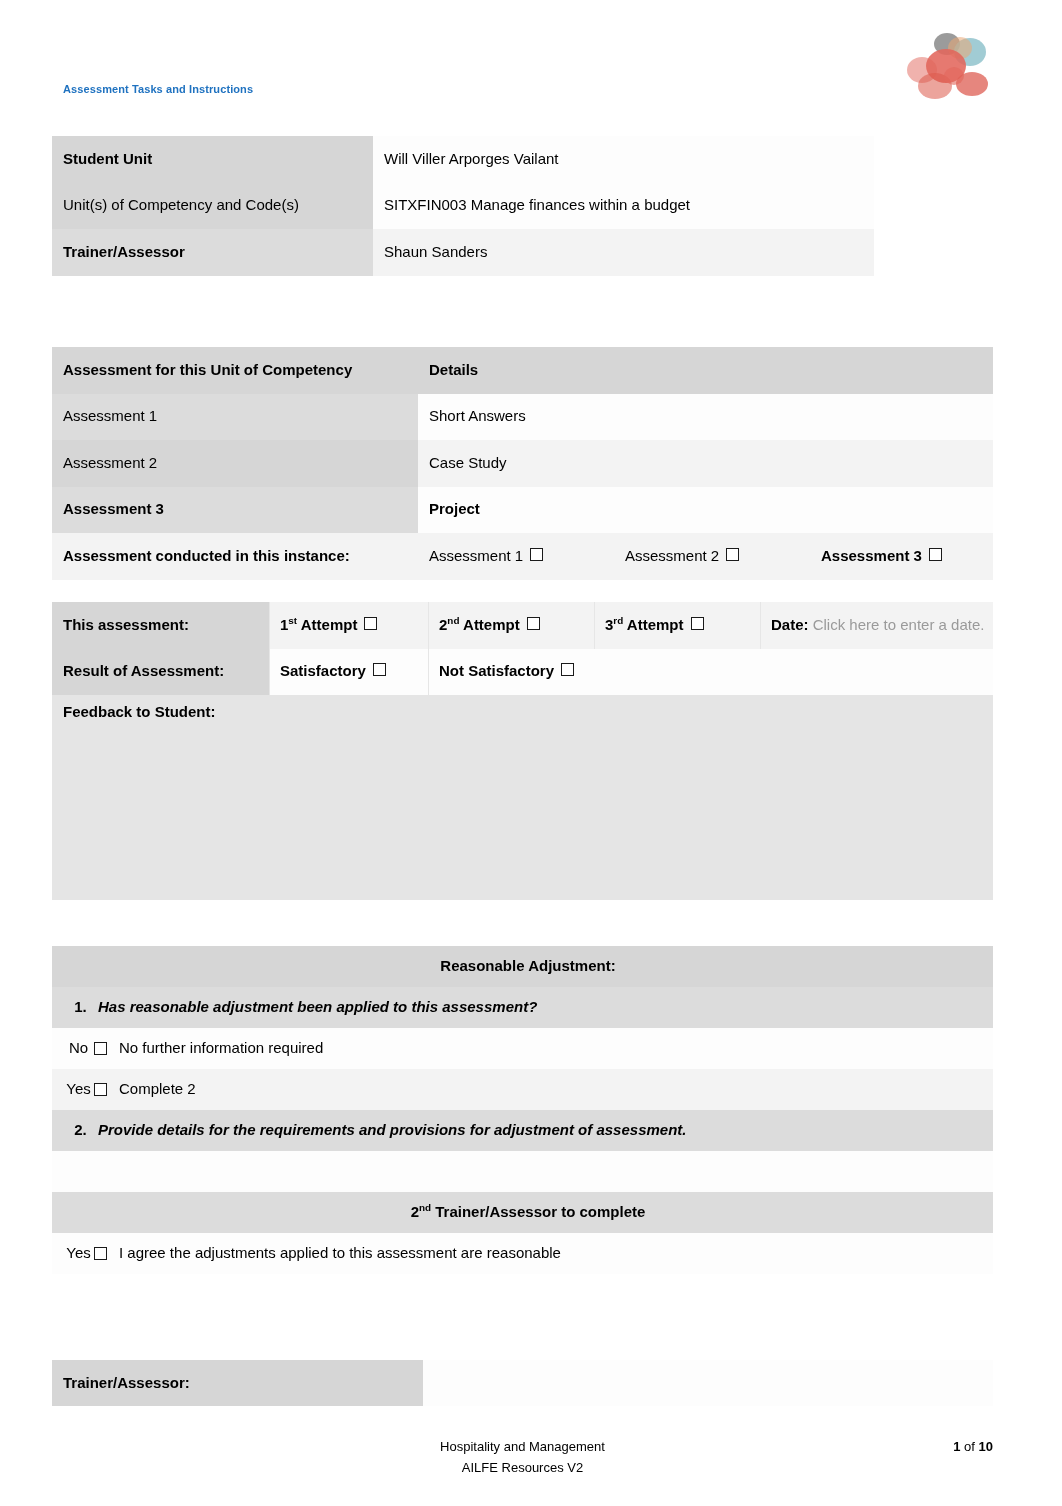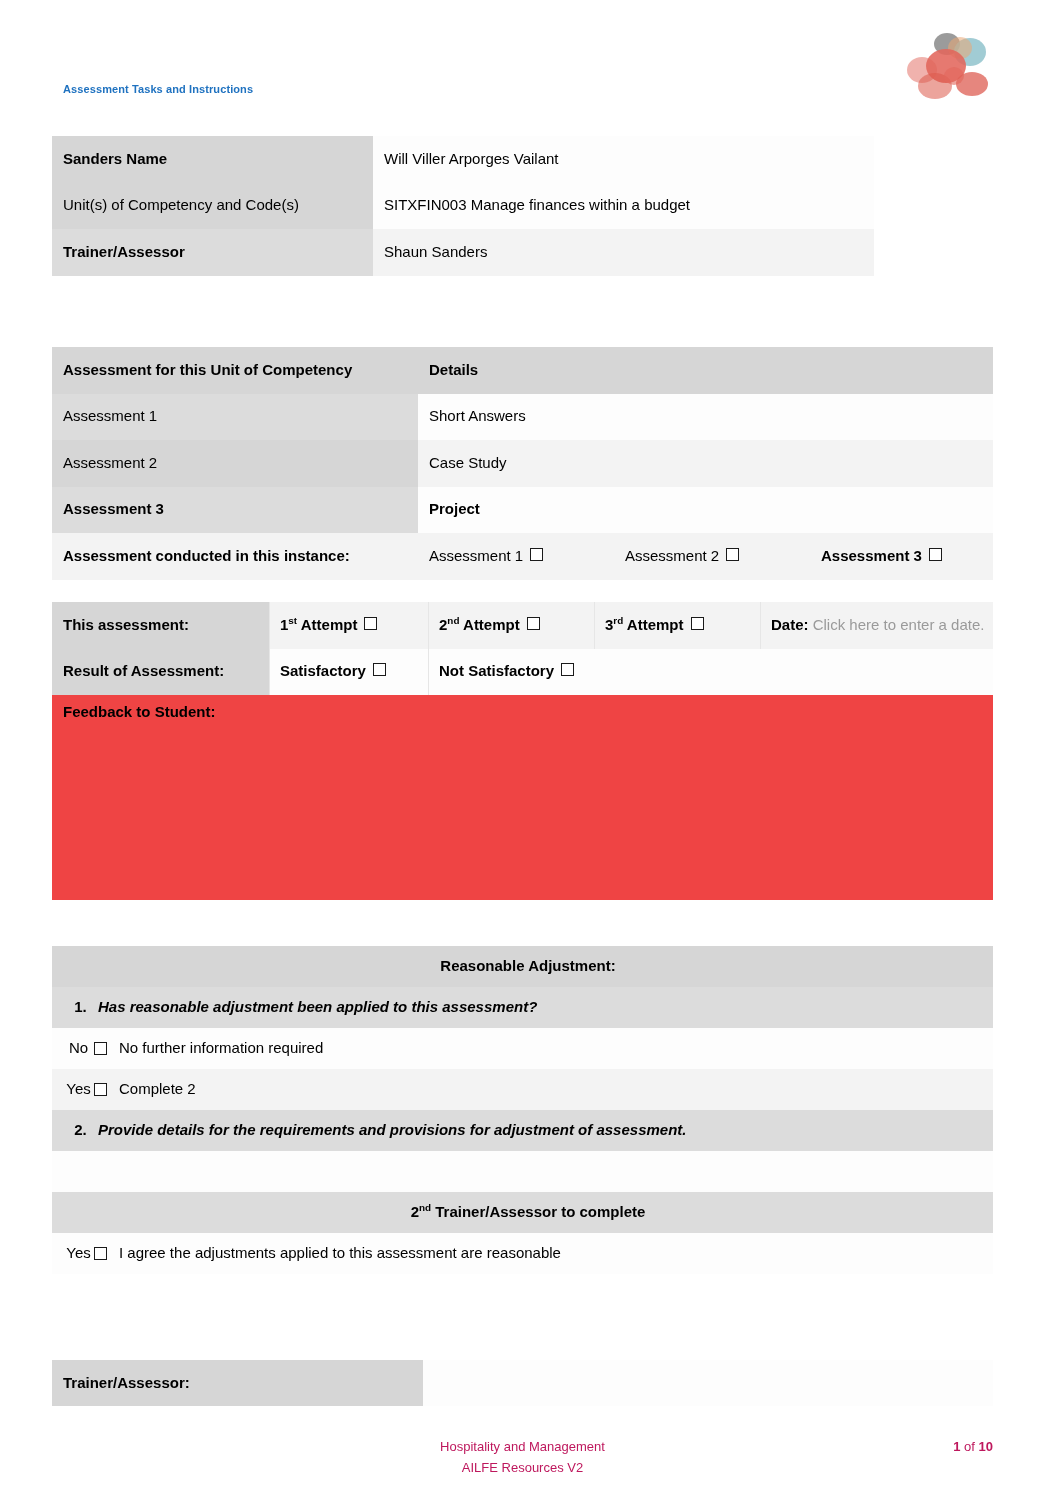--- a/index.html
+++ b/index.html
@@ -86,21 +86,21 @@
   .sep { box-shadow: inset 1px 0 0 #E6E6E6; }
   .attempt-cell { white-space: nowrap; }
   sup { font-size: 0.66em; vertical-align: super; line-height: 0; }
   .placeholder { color: #9A9A9A; font-weight: normal; }
   .feedback-block {
     position: absolute;
     left: 52px;
     top: 695px;
     width: 941px;
     height: 205px;
-    background: #ef4444;
+    background: #e5e5e5;
   }
   .feedback-label {
     position: absolute;
     left: 11px;
     top: 8px;
     font-size: 15px;
     font-weight: bold;
   }
 
   
@@ -148,21 +148,21 @@
   #t-sign td { height: 46px; margin-left: 36px; }
   #t-sign .c1 { width: 360px; }
 
   
   .footer {
     position: absolute;
     left: 52px;
     top: 1436px;
     width: 941px;
     font-size: 13px;
-    color: #be185d;
+    color: #000000;
   }
   .footer-line {
     position: relative;
     text-align: center;
     height: 21px;
     line-height: 21px;
   }
   .footer-right {
     position: absolute;
     right: 0;
@@ -188,21 +188,21 @@
         <ellipse cx="52" cy="50" rx="10" ry="9" fill="#E05A4E" opacity="0.6"></ellipse>
       </g>
     </svg>
   </div>
 
   <div class="doc-title">Assessment Tasks and Instructions</div>
 
   <table class="tbl" id="t-details">
     <tbody>
         <tr>
-      <td class="c1 shade-dark b">Sanders Name</td>
+      <td class="c1 shade-dark b">Student Unit</td>
       <td class="shade-white">Will Viller Arporges Vailant</td>
     </tr>
     <tr>
       <td class="c1 shade-dark">Unit(s) of Competency and Code(s)</td>
       <td class="shade-white">SITXFIN003 Manage finances within a budget</td>
     </tr>
     <tr>
       <td class="c1 shade-mid b">Trainer/Assessor</td>
       <td class="shade-light">Shaun Sanders</td>
     </tr>

